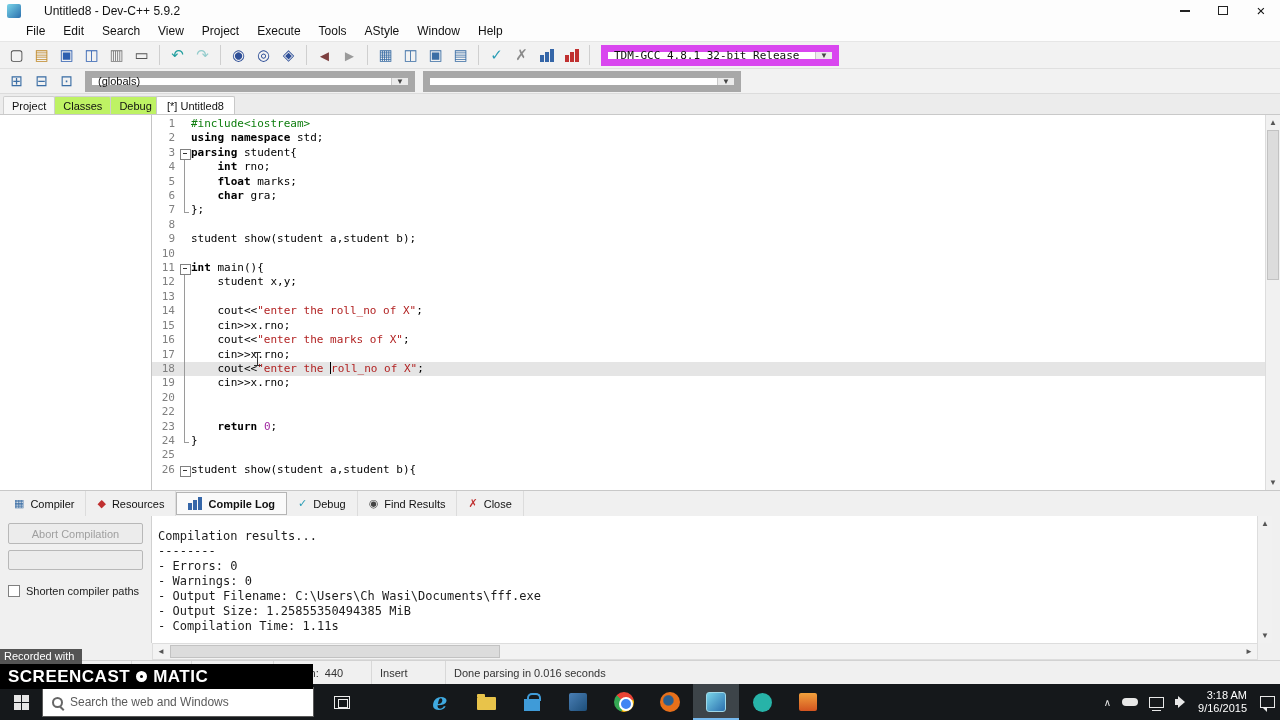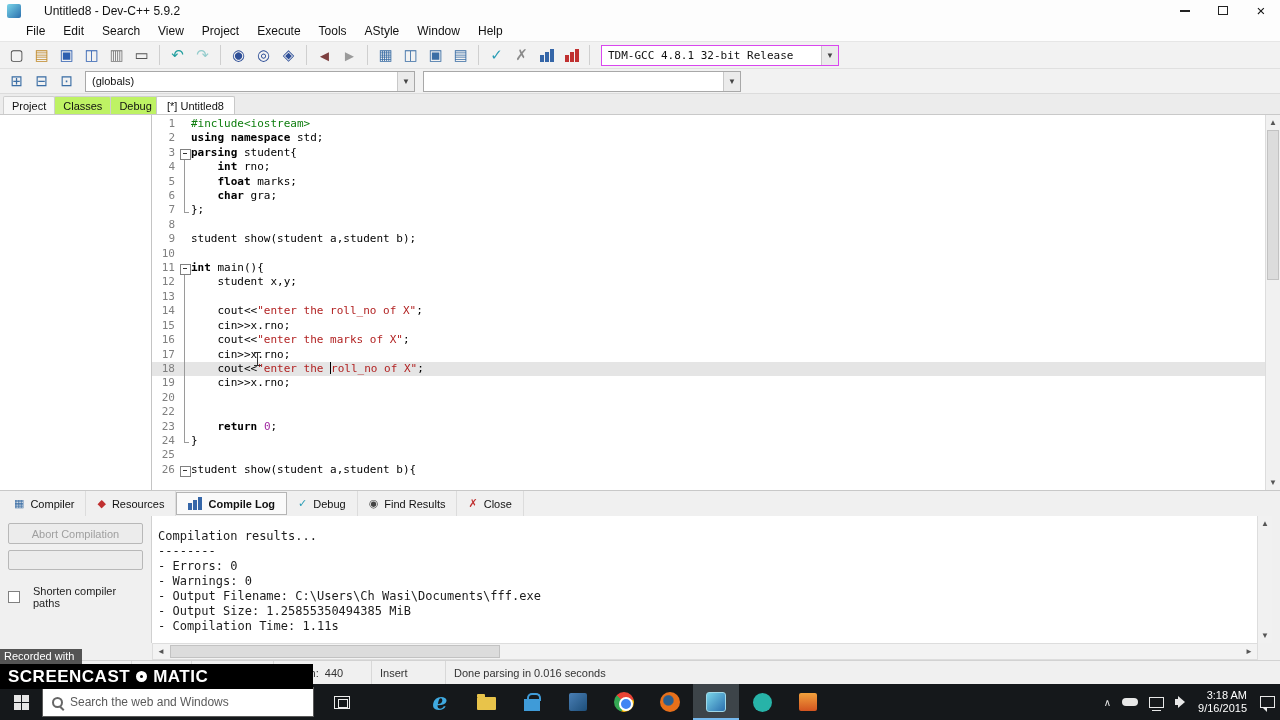--- a/index.html
+++ b/index.html
@@ -22,21 +22,21 @@
   
   .toolbar1{height:28px;display:flex;align-items:center;background:#f2f2f2;border-top:1px solid #e6e6e6;border-bottom:1px solid #e0e0e0;padding-left:4px}
   .toolbar2{height:25px;display:flex;align-items:center;background:#f2f2f2;border-bottom:1px solid #dcdcdc;padding-left:4px}
   .ticons{display:flex;align-items:center}
   .tbtn{width:25px;height:23px;display:flex;align-items:center;justify-content:center;font-size:15px;cursor:default}
   .tsep{width:1px;height:20px;background:#cfcfcf;margin:0 5px}
   .icon-bars{width:14px;height:13px;display:inline-block;background:
     linear-gradient(var(--c),var(--c)) 0 100%/4px 7px no-repeat,
     linear-gradient(var(--c),var(--c)) 5px 100%/4px 10px no-repeat,
     linear-gradient(var(--c),var(--c)) 10px 100%/4px 13px no-repeat}
-  .combo{height:21px;background:#fff;border:1px solid #d946ef;display:flex;align-items:center;font-size:11px}
+  .combo{height:21px;background:#fff;border:7px solid #d946ef;display:flex;align-items:center;font-size:11px}
   .combo-text{flex:1;padding:0 6px;white-space:nowrap;overflow:hidden;font-family:"DejaVu Sans Mono",monospace}
   .combo-arrow{width:17px;height:100%;display:flex;align-items:center;justify-content:center;background:#ebebeb;border-left:1px solid #c8c8c8;font-size:8px;color:#444}
   .compiler{width:238px;margin-left:6px}
   .globals{width:330px;margin-left:6px;border-color:#a8a8a8}
   .globals .combo-text,.members .combo-text{font-family:"Liberation Sans",sans-serif}
   .members{width:318px;margin-left:8px;border-color:#a8a8a8}
 
   
   .tabsrow{height:21px;display:flex;background:#ececec;border-bottom:1px solid #c9c9c9}
   .left-tabs{width:152px;display:flex;align-items:flex-end;padding-left:3px;flex:none}
@@ -77,21 +77,21 @@
   .btabs{height:26px;background:#f0f0f0;border-top:1px solid #c8c8c8;display:flex;align-items:stretch;padding-left:3px;font-size:11px}
   .btab{display:flex;align-items:center;gap:6px;padding:0 11px;border-right:1px solid #dcdcdc}
   .btab.active{background:#fafafa;border:1px solid #b5b5b5;margin:1px 0;font-weight:bold}
   .bicon{font-size:11px;display:inline-block}
 
   
   .bmain{height:127px;display:flex;background:#f0f0f0}
   .bleft{width:152px;border-right:1px solid #d0d0d0;flex:none;padding:7px 8px 0}
   .abort{display:block;width:100%;height:21px;font-size:11px;color:#9f9f9f;background:#ececec;border:1px solid #b8b8b8;border-radius:2px;font-family:"Liberation Sans",sans-serif}
   .blank-btn{width:100%;height:20px;background:#ececec;border:1px solid #b8b8b8;border-radius:2px;margin-top:6px}
-  .chk{display:flex;align-items:center;gap:13px;margin-top:15px;font-size:11px;color:#222}
+  .chk{display:flex;align-items:center;gap:6px;margin-top:15px;font-size:11px;color:#222}
   .chk .box{width:12px;height:12px;background:#fff;border:1px solid #808080;flex:none}
   .log{flex:1;background:#fff;font-family:"DejaVu Sans Mono",monospace;font-size:12px;line-height:15px;padding:13px 6px;color:#1c1c1c;overflow:hidden}
   .log-vscroll{width:15px;background:#f1f1f1;border-left:1px solid #ddd;position:relative;display:flex;flex-direction:column;justify-content:space-between;font-size:8px;color:#555;flex:none}
   .bright-pad{width:8px;background:#f0f0f0;flex:none}
 
   
   .hscroll-row{height:17px;background:#f0f0f0;position:relative}
   .hscroll{position:absolute;left:152px;right:22px;top:0;height:17px;background:#f3f3f3;border:1px solid #ddd;display:flex;align-items:center}
   .harrow{width:16px;text-align:center;font-size:8px;color:#555;flex:none}
   .harrow.right{margin-left:auto}

